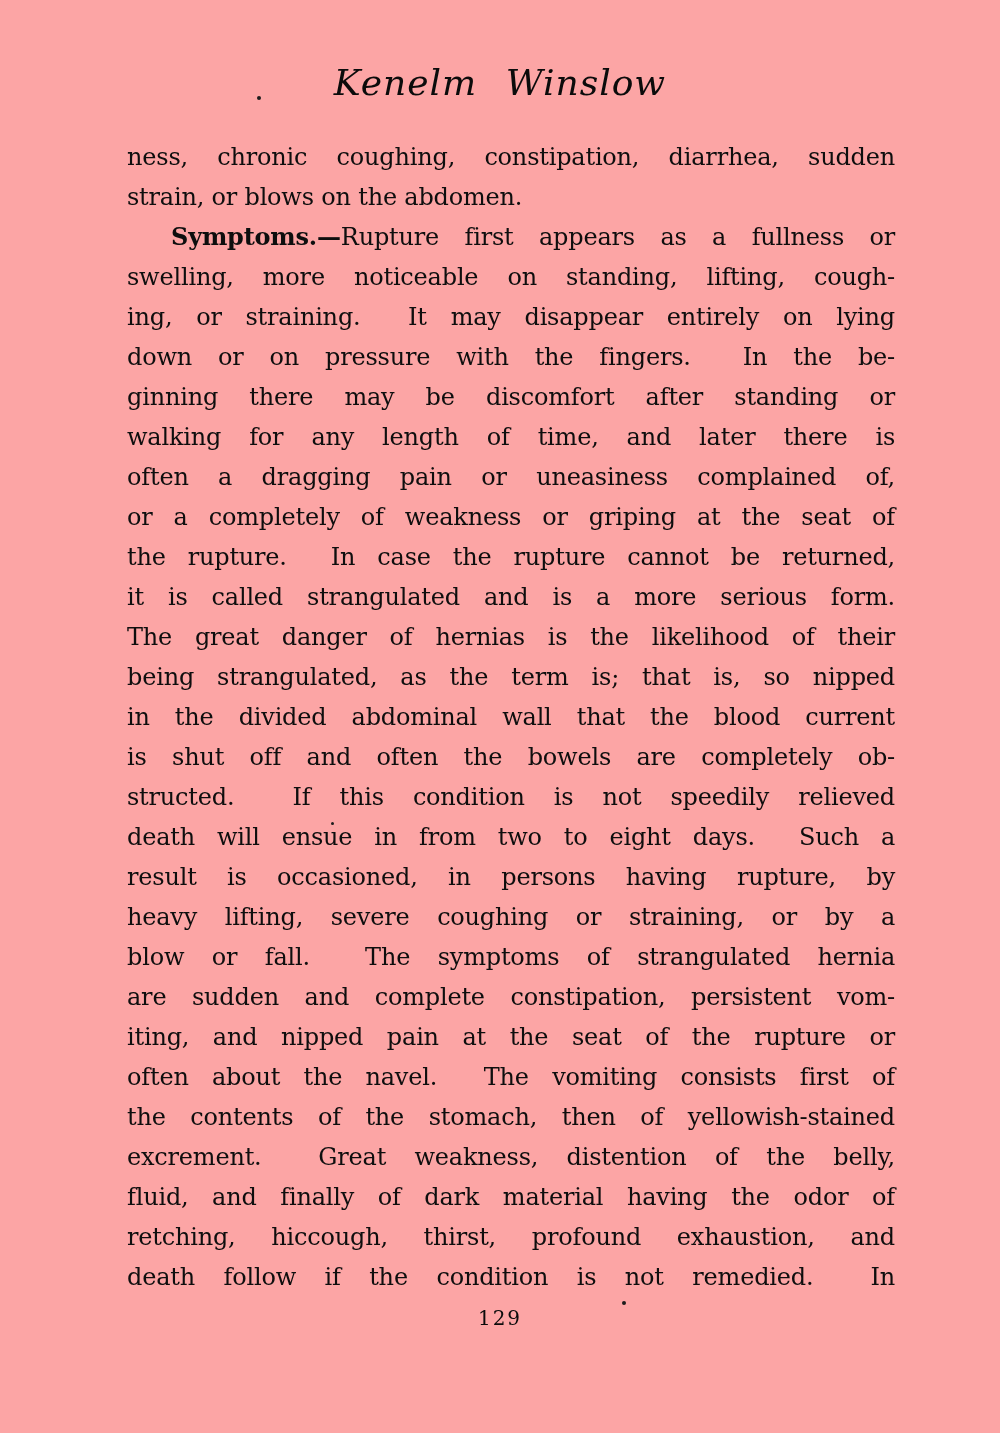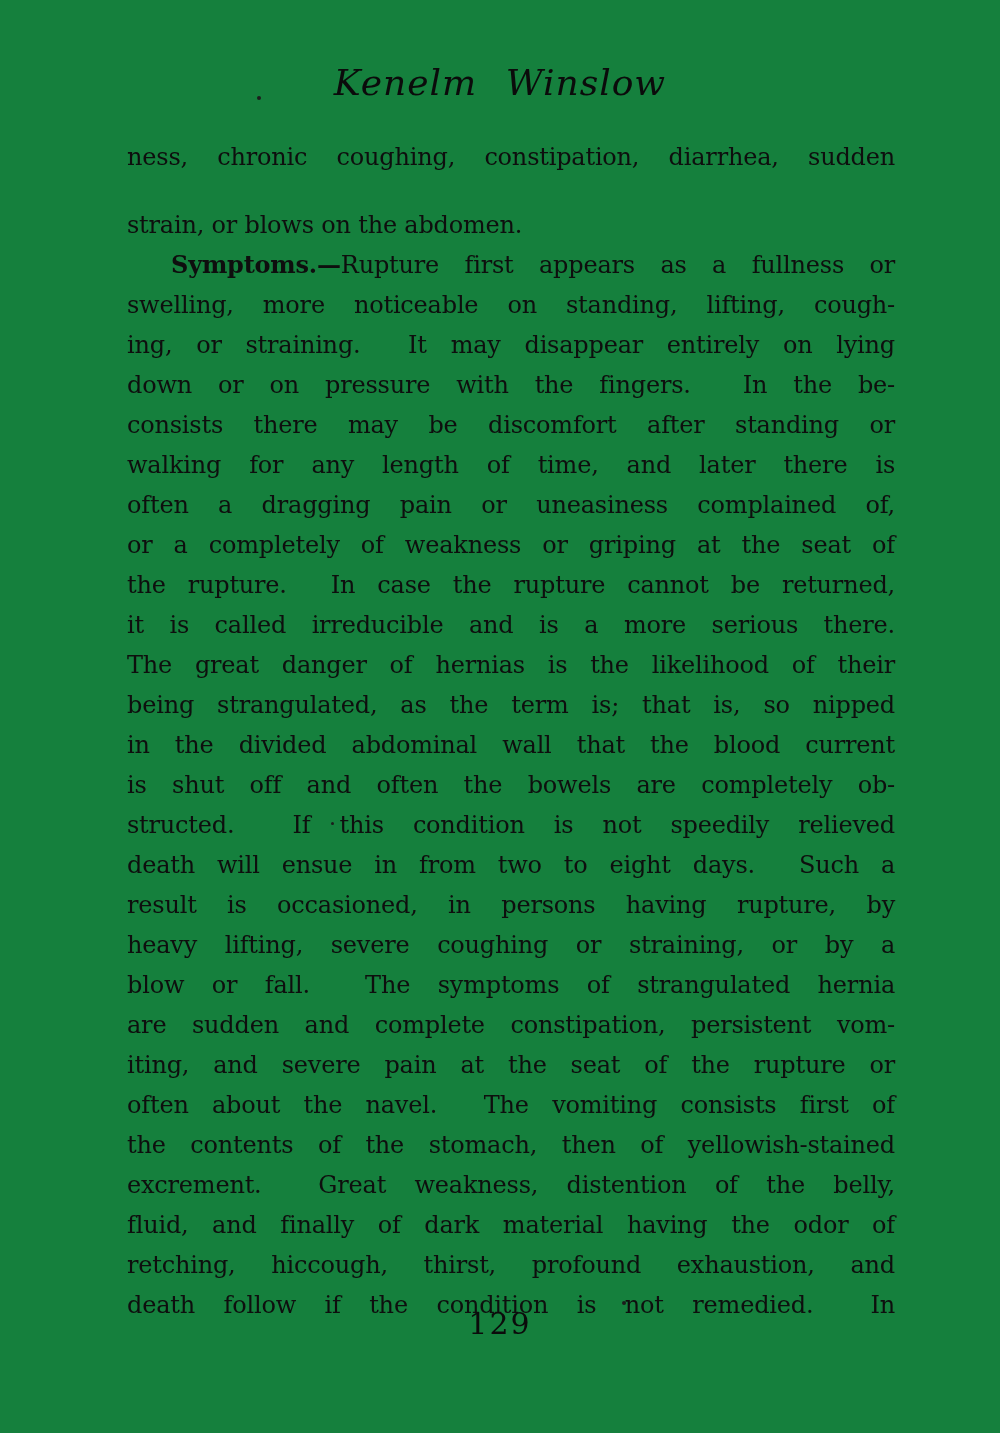--- a/index.html
+++ b/index.html
@@ -6,21 +6,21 @@
   body {
     width: 1000px; height: 1433px;
     background: #ffffff;
     font-family: "DejaVu Serif", serif;
     color: #0e0e0e;
     position: relative;
     overflow: hidden;
   }
   .page {
     position: absolute; inset: 0;
-    background: #15803d;
+    background: #fca5a5;
   }
   .running-header {
     position: absolute;
     top: 62px; left: 0; width: 1000px;
     text-align: center;
     font-style: italic;
     font-size: 36px;
     font-weight: 500;
     letter-spacing: 1px;
     word-spacing: 16px;
@@ -38,31 +38,30 @@
     letter-spacing: -0.2px;
     text-align: justify;
     text-align-last: justify;
     text-justify: inter-word;
     white-space: normal;
     overflow: visible;
   }
   .line.flush {
     text-align: left;
     text-align-last: left;
-    margin-top: 28px;
   }
   .line.indent {
     padding-left: 44px;
   }
   .bold { font-weight: bold; margin-top: 11px; }
   .folio {
     position: absolute;
     top: 1306px; left: 0; width: 1000px;
     text-align: center;
-    font-size: 30px;
+    font-size: 20px;
     letter-spacing: 2px;
     color: #0b0b0b;
   }
   .speck {
     position: absolute;
     background: #1c1c1c;
     border-radius: 50%;
   }
   .speck-1 { left: 257px; top: 96px;  width: 4px; height: 4px; }
   .speck-2 { left: 331px; top: 822px; width: 3px; height: 3px; }
@@ -74,37 +73,37 @@
 <div class="page">
   <div class="running-header">Kenelm Winslow</div>
 
   <div class="body-text">
       <div class="line">ness, chronic coughing, constipation, diarrhea, sudden</div>
       <div class="line flush">strain, or blows on the abdomen.</div>
       <div class="line indent"><span class="bold">Symptoms.—</span>Rupture first appears as a fullness or</div>
       <div class="line">swelling, more noticeable on standing, lifting, cough-</div>
       <div class="line">ing, or straining.&nbsp; It may disappear entirely on lying</div>
       <div class="line">down or on pressure with the fingers.&nbsp; In the be-</div>
-      <div class="line">consists there may be discomfort after standing or</div>
+      <div class="line">ginning there may be discomfort after standing or</div>
       <div class="line">walking for any length of time, and later there is</div>
       <div class="line">often a dragging pain or uneasiness complained of,</div>
       <div class="line">or a completely of weakness or griping at the seat of</div>
       <div class="line">the rupture.&nbsp; In case the rupture cannot be returned,</div>
-      <div class="line">it is called irreducible and is a more serious there.</div>
+      <div class="line">it is called strangulated and is a more serious form.</div>
       <div class="line">The great danger of hernias is the likelihood of their</div>
       <div class="line">being strangulated, as the term is; that is, so nipped</div>
       <div class="line">in the divided abdominal wall that the blood current</div>
       <div class="line">is shut off and often the bowels are completely ob-</div>
       <div class="line">structed.&nbsp; If this condition is not speedily relieved</div>
       <div class="line">death will ensue in from two to eight days.&nbsp; Such a</div>
       <div class="line">result is occasioned, in persons having rupture, by</div>
       <div class="line">heavy lifting, severe coughing or straining, or by a</div>
       <div class="line">blow or fall.&nbsp; The symptoms of strangulated hernia</div>
       <div class="line">are sudden and complete constipation, persistent vom-</div>
-      <div class="line">iting, and severe pain at the seat of the rupture or</div>
+      <div class="line">iting, and nipped pain at the seat of the rupture or</div>
       <div class="line">often about the navel.&nbsp; The vomiting consists first of</div>
       <div class="line">the contents of the stomach, then of yellowish-stained</div>
       <div class="line">excrement.&nbsp; Great weakness, distention of the belly,</div>
       <div class="line">fluid, and finally of dark material having the odor of</div>
       <div class="line">retching, hiccough, thirst, profound exhaustion, and</div>
       <div class="line">death follow if the condition is not remedied.&nbsp; In</div>
     </div>
 
   <div class="folio">129</div>
 

